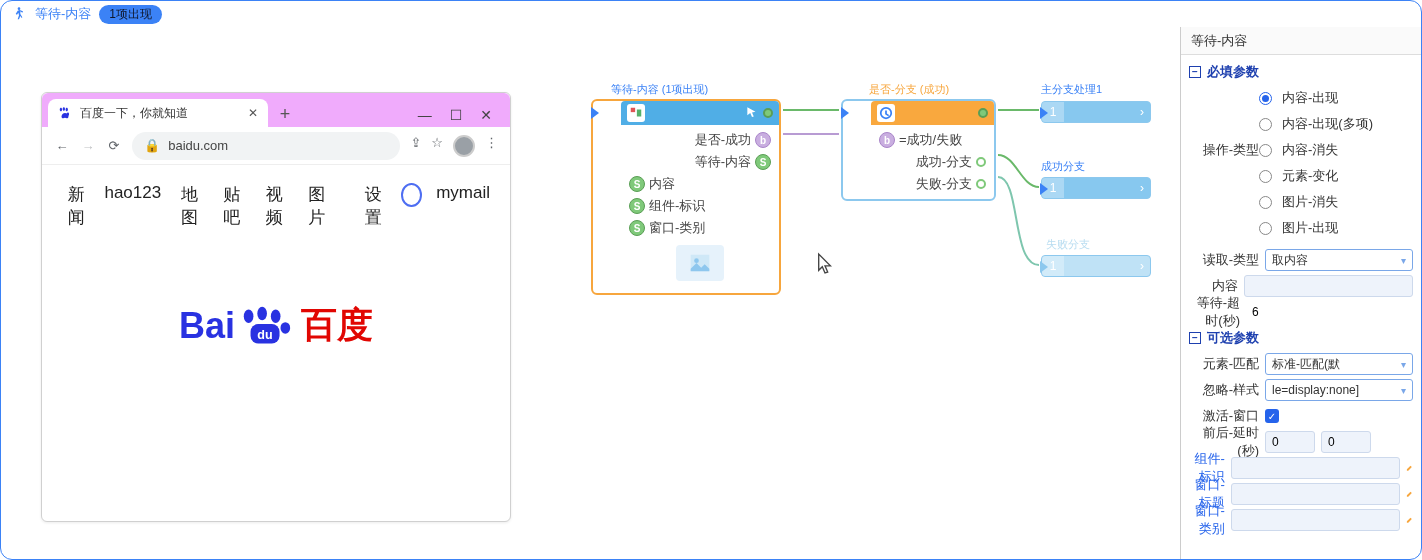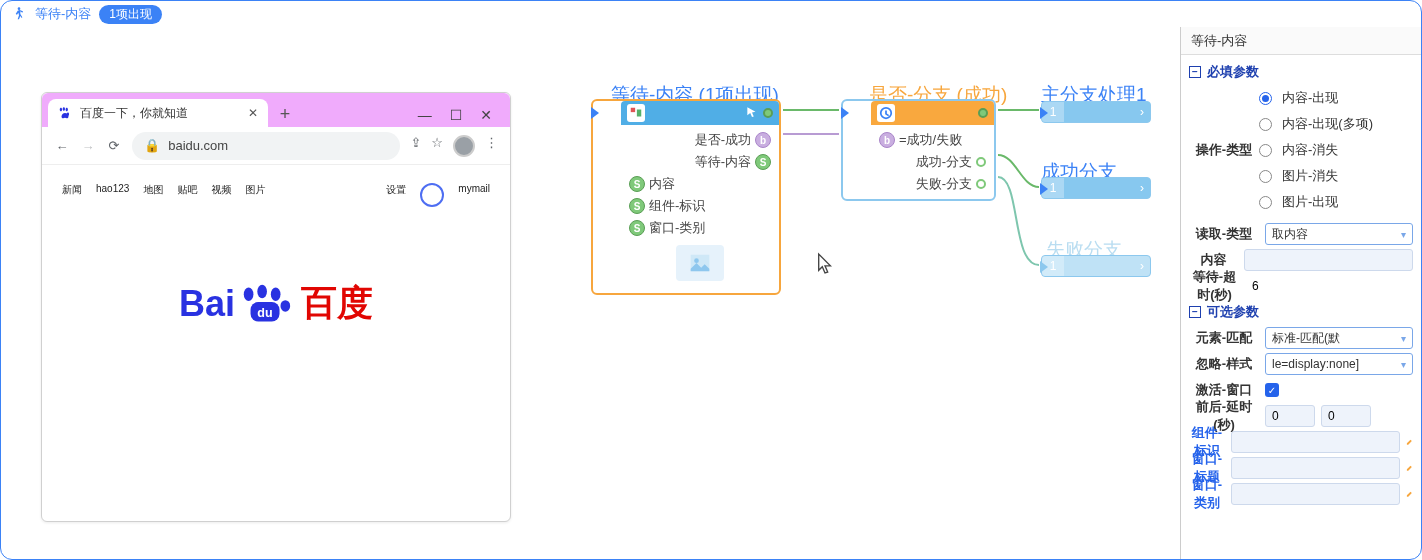--- a/index.html
+++ b/index.html
@@ -19,21 +19,21 @@
 
 .topbar {
   height: 26px;
   display: flex;
   align-items: center;
   padding-left: 10px;
   gap: 8px;
 }
 .walk-icon { width:16px;height:16px; }
 .topbar .title { color: #3b82f6; font-weight: 500; }
-.pill { background:#3b82f6; color:#ffffff; border-radius: 10px; padding:1px 10px; font-size:12px; }
+.pill { background:#3b82f6; color:#0f172a; border-radius: 10px; padding:1px 10px; font-size:12px; }
 
 
 .body { flex:1; display:flex; position:relative; }
 .canvas { flex:1; position:relative; }
 .sidepanel {
   width: 241px; border-left:1px solid #ccc;
   display:flex; flex-direction:column;
   padding: 0;
 }
 
@@ -54,21 +54,21 @@
 .tab-add { width:26px; height:26px; display:flex; align-items:center; justify-content:center; color:#555; font-size:18px; margin-left:4px; }
 .win-ctrls { margin-left:auto; display:flex; gap:18px; padding-right:12px; padding-bottom:4px; color:#444; }
 .win-ctrls span { font-size:14px; }
 .addrbar { height:38px; display:flex; align-items:center; padding:0 12px; gap:10px; border-bottom:1px solid #eee; background:#fff; }
 .nav-ico { color:#5f6368; width:16px; text-align:center; }
 .addr { flex:1; background:#f1f3f4; border-radius:16px; height:28px; display:flex; align-items:center; padding:0 12px; gap:8px; color:#464646; font-size:13px; }
 .addr .lock { color:#5f6368; }
 .addr-tools { display:flex; gap:10px; color:#5f6368; }
 .avatar { width:22px;height:22px;border-radius:50%;background:#9aa0a6; border:2px solid #ccc; }
 .b-page { padding:18px 20px; display:flex; flex-direction:column; align-items:center; }
-.b-links { width:100%; display:flex; gap:14px; font-size:10px; color:#222; }
+.b-links { width:100%; display:flex; gap:14px; font-size:17px; color:#222;text-align:center; }
 .b-links .spacer { flex:1; }
 .b-links .set { color:#222; }
 .b-av { width:24px;height:24px;border-radius:50%;border:2px solid #4e6ef2; background:#fff; }
 .b-user { color:#222; }
 .logo { margin-top:72px; display:flex; align-items:center; gap:2px; font-weight:bold; }
 .logo-text1 { color:#2932e1; font-size:36px; font-weight:800; }
 .logo-paw { width:58px; height:40px; }
 .logo-text2 { color:#e10602; font-size:36px; font-weight:800; margin-left:4px;}
 .searchbox { margin-top:28px; display:flex; width:360px; }
 .s-input { flex:1; height:40px; border:1px solid #c4c7ce; border-right:none; border-radius:8px 0 0 8px; display:flex; align-items:center; justify-content:flex-end; padding-right:12px; color:#999; }
@@ -102,21 +102,21 @@
 .imgph svg { width:28px;height:28px;fill:#8ec7ee; }
 
 .triangle-in {
   width:0;height:0;
   border-top:6px solid transparent;
   border-bottom:6px solid transparent;
   border-left:8px solid #3b82f6;
   position:absolute;
 }
 
-.node-title-outside { position:absolute; color:#3b82f6; font-size:19px; }
+.node-title-outside { position:absolute; color:#3b82f6; font-size:11px; }
 .node-title-outside.orange { color:#f7a63d; }
 
 
 .mini-node {
   position:absolute;
   width:110px; height:22px;
   border:1px solid #8cc8ee;
   border-radius:4px;
   background:#87c8ef;
   display:flex; align-items:center; color:#fff;
@@ -127,21 +127,21 @@
 
 
 svg.wires { position:absolute; left:0;top:0;width:100%;height:100%;pointer-events:none; }
 
 
 .side-tab { height:28px; border-bottom:1px solid #ddd; display:flex; align-items:center; padding:0 10px; font-size:13px; background:#fafafa; }
 .side-section { padding:4px 8px; }
 .sec-hdr { display:flex; align-items:center; gap:6px; color:#1e40af; font-weight:bold; font-size:13px; margin:4px 0; }
 .sec-hdr .box { width:12px;height:12px;border:1px solid #1e40af;display:flex;align-items:center;justify-content:center;font-size:10px;line-height:1; }
 .field-row { display:flex; align-items:center; height:26px; gap:6px; }
-.field-label { width:70px; text-align:center; color:#333;font-weight:bold; }
+.field-label { width:70px; text-align:right; color:#333; }
 .field-label.blue { color:#2563eb; }
 .radio { width:13px;height:13px;border-radius:50%;border:1.5px solid #888; display:inline-flex;align-items:center;justify-content:center; }
 .radio.checked { border-color:#2563eb; }
 .radio.checked::after{content:"";width:7px;height:7px;border-radius:50%;background:#2563eb;}
 .radio-lbl { margin-left:4px; }
 .input-sm { flex:1; height:22px; border:1px solid #bbb; border-radius:3px; padding:0 6px; font-size:12px; background:#fff; }
 .input-sm.mini { width:50px; flex:none; }
 .select { flex:1; height:22px; border:1px solid #7aa7e8; border-radius:3px; padding:0 6px; font-size:12px; background:#fff; display:flex; align-items:center; justify-content:space-between; color:#333; }
 .select .chev { color:#7aa7e8; font-size:10px; }
 .chk { width:14px;height:14px;background:#2563eb;border-radius:3px;display:flex;align-items:center;justify-content:center;color:#fff;font-size:10px; }
@@ -356,20 +356,24 @@
             <div class="field-row">
                 <span class="radio"></span>
                 <span class="radio-lbl">内容-出现(多项)</span>
               </div>
             <div class="field-row">
                 <span class="radio"></span>
                 <span class="radio-lbl">内容-消失</span>
               </div>
             <div class="field-row">
                 <span class="radio"></span>
+                <span class="radio-lbl">元素-变化</span>
+              </div>
+            <div class="field-row">
+                <span class="radio"></span>
                 <span class="radio-lbl">图片-消失</span>
               </div>
             <div class="field-row">
                 <span class="radio"></span>
                 <span class="radio-lbl">图片-出现</span>
               </div>
           </div>
         </div>
 
         <div class="field-row" style="margin-top:6px">

